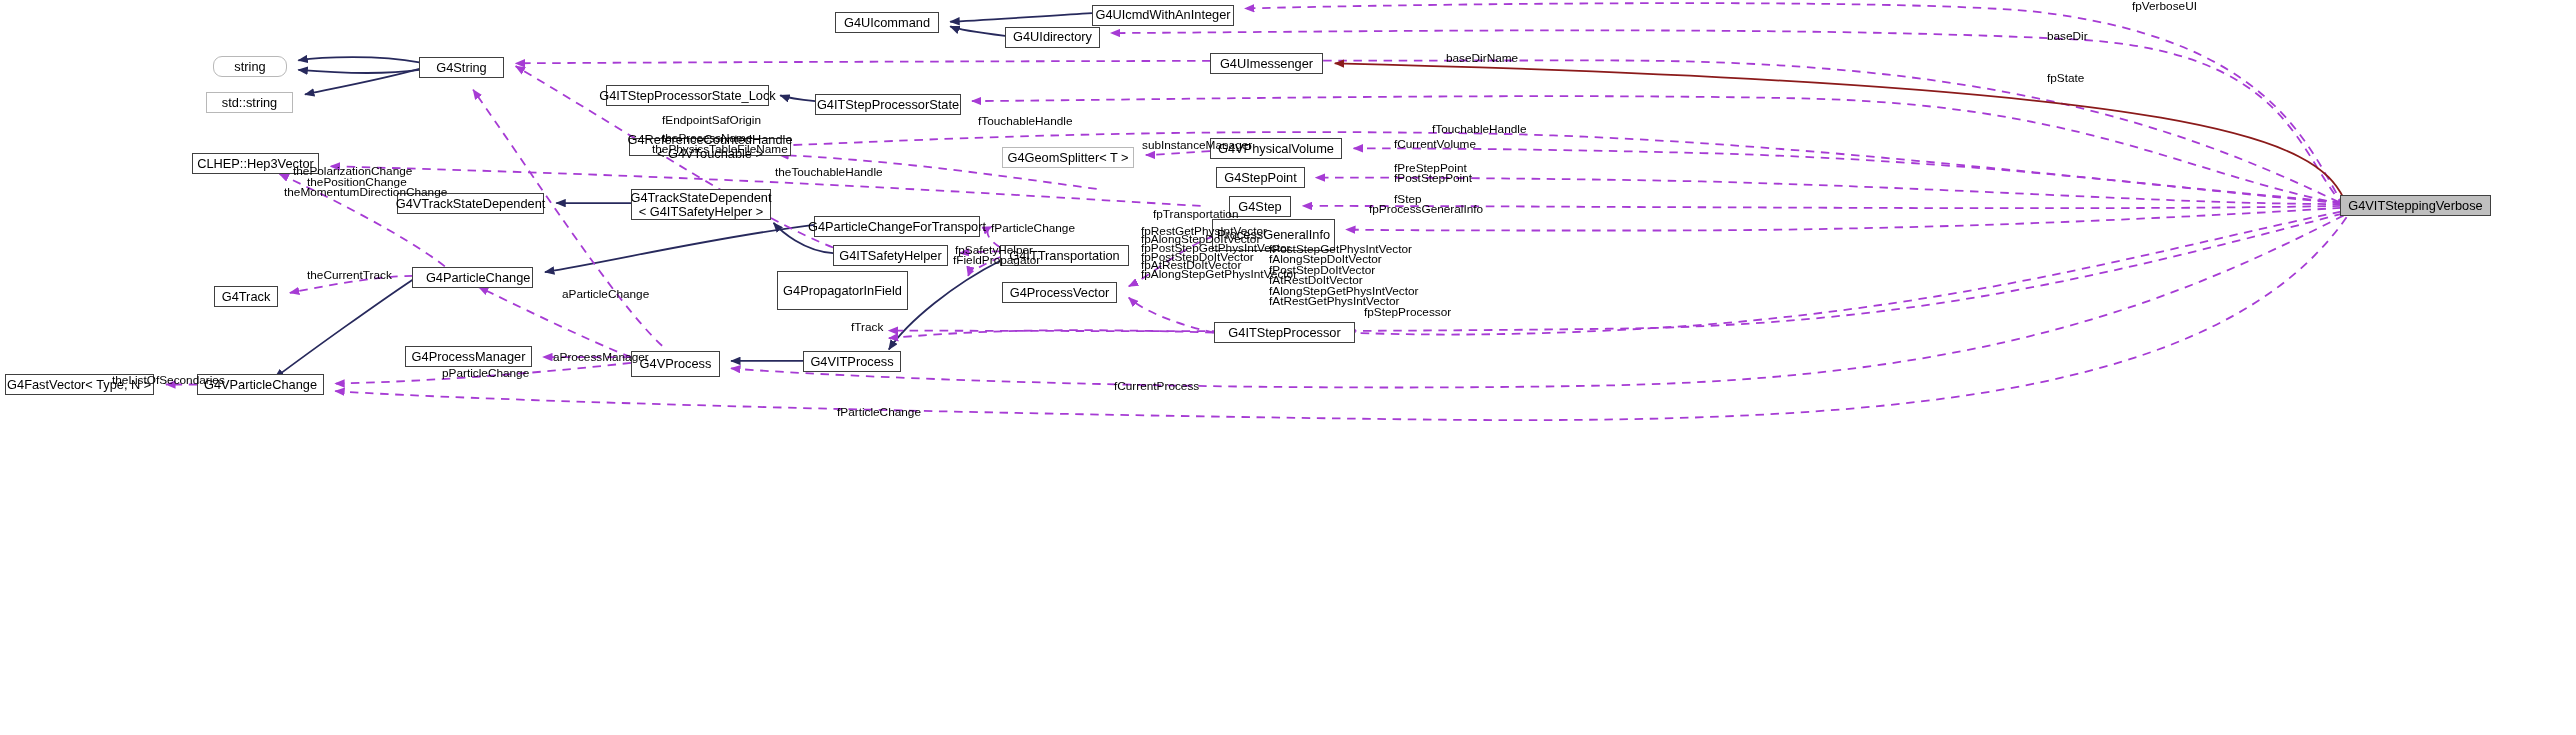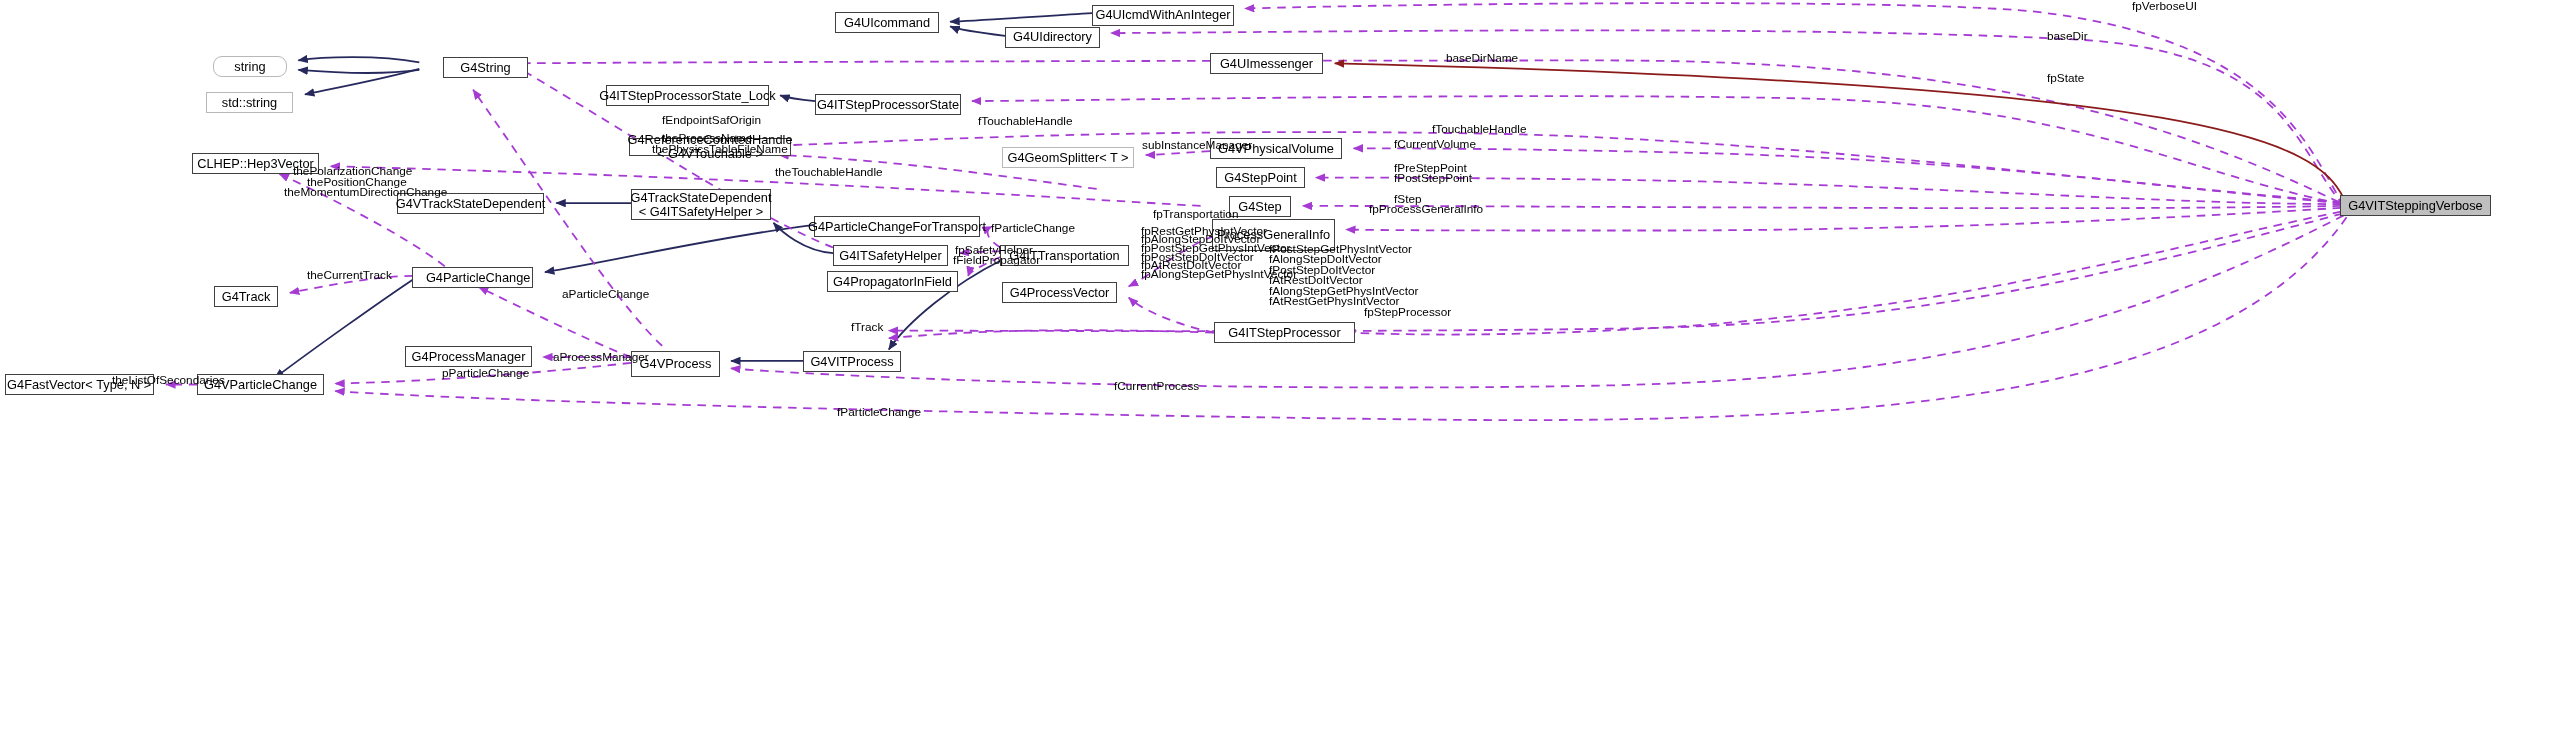--- a/index.html
+++ b/index.html
@@ -153,21 +153,21 @@
     </g>
   </svg>
 
   <div id="node-layer">
       <div class="node light" style="left: 213px; top: 56px; width: 74px; height: 21px; border-radius: 9px;">
         <span>string</span>
       </div>
       <div class="node light" style="left: 206px; top: 92px; width: 87px; height: 21px;">
         <span>std::string</span>
       </div>
-      <div class="node" style="left: 443px; top: 57px; width: 85px; height: 21px;">
+      <div class="node" style="left: 419px; top: 57px; width: 85px; height: 21px;">
         <span>G4String</span>
       </div>
       <div class="node" style="left: 192px; top: 153px; width: 127px; height: 21px;">
         <span>CLHEP::Hep3Vector</span>
       </div>
       <div class="node" style="left: 397px; top: 193px; width: 147px; height: 21px;">
         <span>G4VTrackStateDependent</span>
       </div>
       <div class="node" style="left: 631px; top: 189px; width: 140px; height: 31px;">
         <span>G4TrackStateDependent</span>
@@ -188,21 +188,21 @@
       </div>
       <div class="node" style="left: 833px; top: 245px; width: 115px; height: 21px;">
         <span>G4ITSafetyHelper</span>
       </div>
       <div class="node" style="left: 412px; top: 267px; width: 121px; height: 21px; padding-left: 16px;">
         <span>G4ParticleChange</span>
       </div>
       <div class="node" style="left: 214px; top: 286px; width: 64px; height: 21px;">
         <span>G4Track</span>
       </div>
-      <div class="node" style="left: 827px; top: 271px; width: 131px; height: 21px;">
+      <div class="node" style="left: 777px; top: 271px; width: 131px; height: 39px;">
         <span>G4PropagatorInField</span>
       </div>
       <div class="node" style="left: 1000px; top: 245px; width: 129px; height: 21px;">
         <span>G4ITTransportation</span>
       </div>
       <div class="node" style="left: 1002px; top: 282px; width: 115px; height: 21px;">
         <span>G4ProcessVector</span>
       </div>
       <div class="node" style="left: 405px; top: 346px; width: 127px; height: 21px;">
         <span>G4ProcessManager</span>

